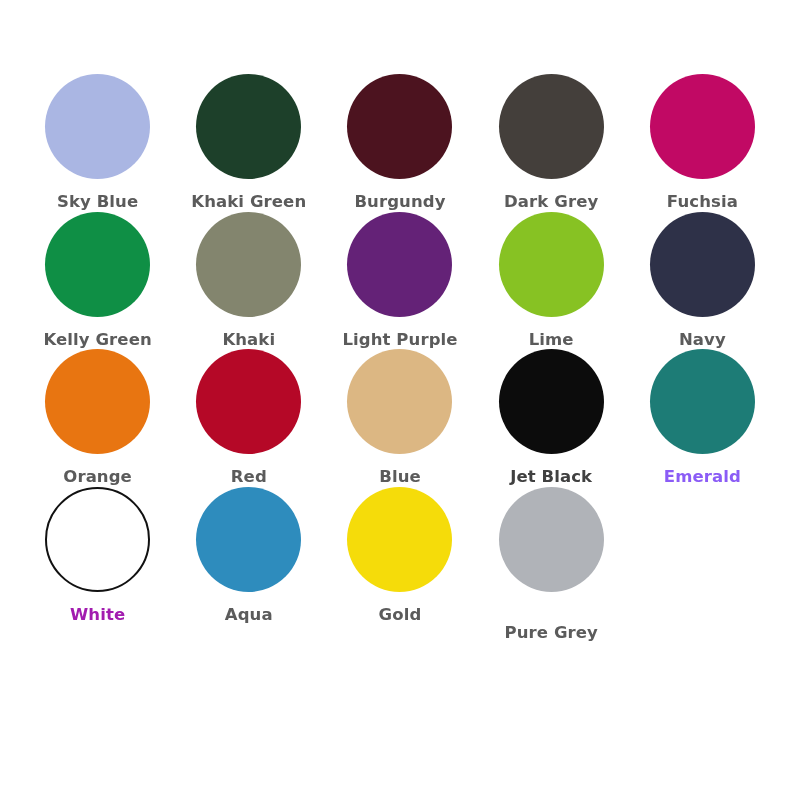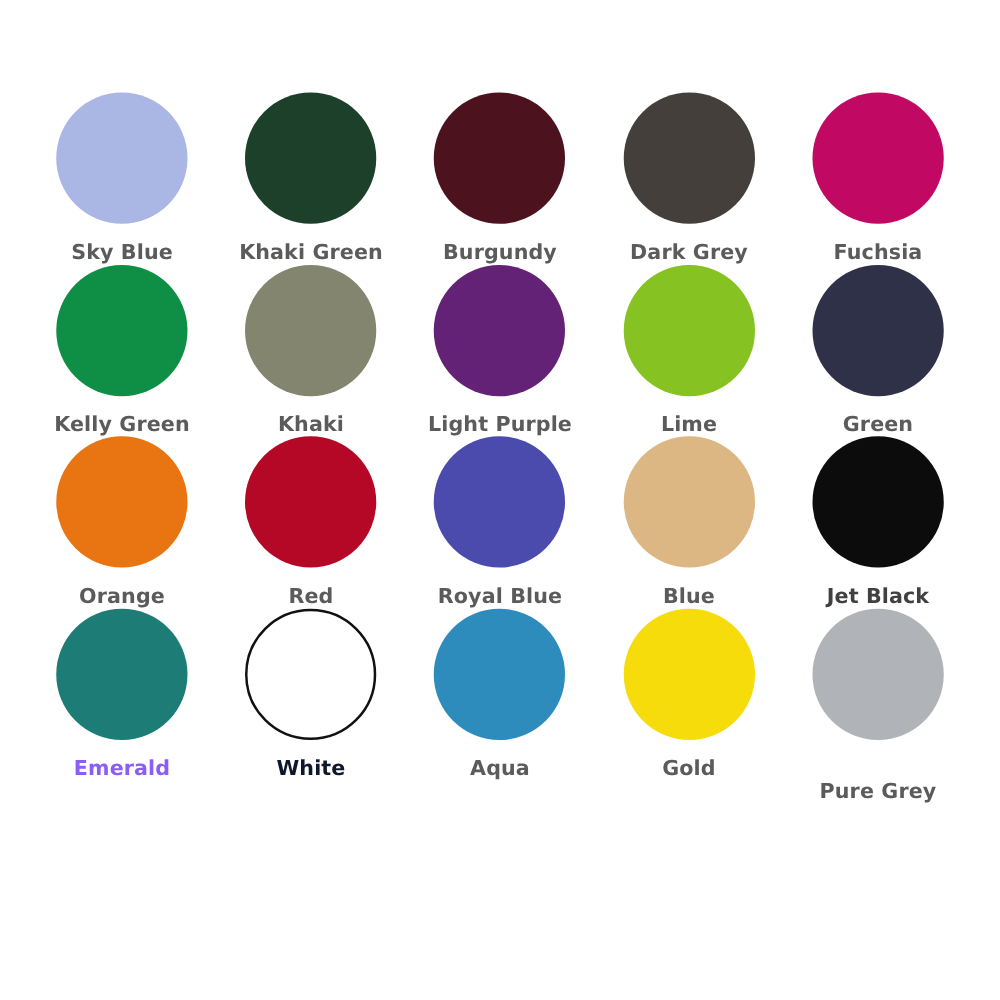--- a/index.html
+++ b/index.html
@@ -88,49 +88,45 @@
     <div class="swatch-cell">
       <div class="swatch-circle" style="background: rgb(100, 34, 119);"></div>
       <div class="swatch-label" style="color: rgb(91, 91, 91);">Light Purple</div>
     </div>
     <div class="swatch-cell">
       <div class="swatch-circle" style="background: rgb(135, 194, 35);"></div>
       <div class="swatch-label" style="color: rgb(91, 91, 91);">Lime</div>
     </div>
     <div class="swatch-cell">
       <div class="swatch-circle" style="background: rgb(46, 49, 72);"></div>
-      <div class="swatch-label" style="color: rgb(91, 91, 91);">Green</div>
+      <div class="swatch-label" style="color: rgb(91, 91, 91);">Navy</div>
     </div>
     <div class="swatch-cell">
       <div class="swatch-circle" style="background: rgb(232, 117, 17);"></div>
       <div class="swatch-label" style="color: rgb(91, 91, 91);">Orange</div>
     </div>
     <div class="swatch-cell">
       <div class="swatch-circle" style="background: rgb(181, 8, 39);"></div>
       <div class="swatch-label" style="color: rgb(91, 91, 91);">Red</div>
-    </div>
-    <div class="swatch-cell">
-      <div class="swatch-circle" style="background: rgb(75, 75, 173);"></div>
-      <div class="swatch-label" style="color: rgb(91, 91, 91);">Royal Blue</div>
     </div>
     <div class="swatch-cell">
       <div class="swatch-circle" style="background: rgb(220, 183, 131);"></div>
       <div class="swatch-label" style="color: rgb(91, 91, 91);">Blue</div>
     </div>
     <div class="swatch-cell">
       <div class="swatch-circle" style="background: rgb(12, 12, 12);"></div>
       <div class="swatch-label" style="color: #404040;">Jet Black</div>
     </div>
     <div class="swatch-cell">
       <div class="swatch-circle" style="background: rgb(29, 124, 118);"></div>
       <div class="swatch-label" style="color: #8b5cf6;">Emerald</div>
     </div>
     <div class="swatch-cell">
       <div class="swatch-circle outlined" style="background: rgb(255, 255, 255); border-color: rgb(17, 17, 17);"></div>
-      <div class="swatch-label" style="color: #0f172a;">White</div>
+      <div class="swatch-label" style="color: #a21caf;">White</div>
     </div>
     <div class="swatch-cell">
       <div class="swatch-circle" style="background: rgb(46, 140, 189);"></div>
       <div class="swatch-label" style="color: rgb(91, 91, 91);">Aqua</div>
     </div>
     <div class="swatch-cell">
       <div class="swatch-circle" style="background: rgb(245, 220, 10);"></div>
       <div class="swatch-label" style="color: rgb(91, 91, 91);">Gold</div>
     </div>
     <div class="swatch-cell">

